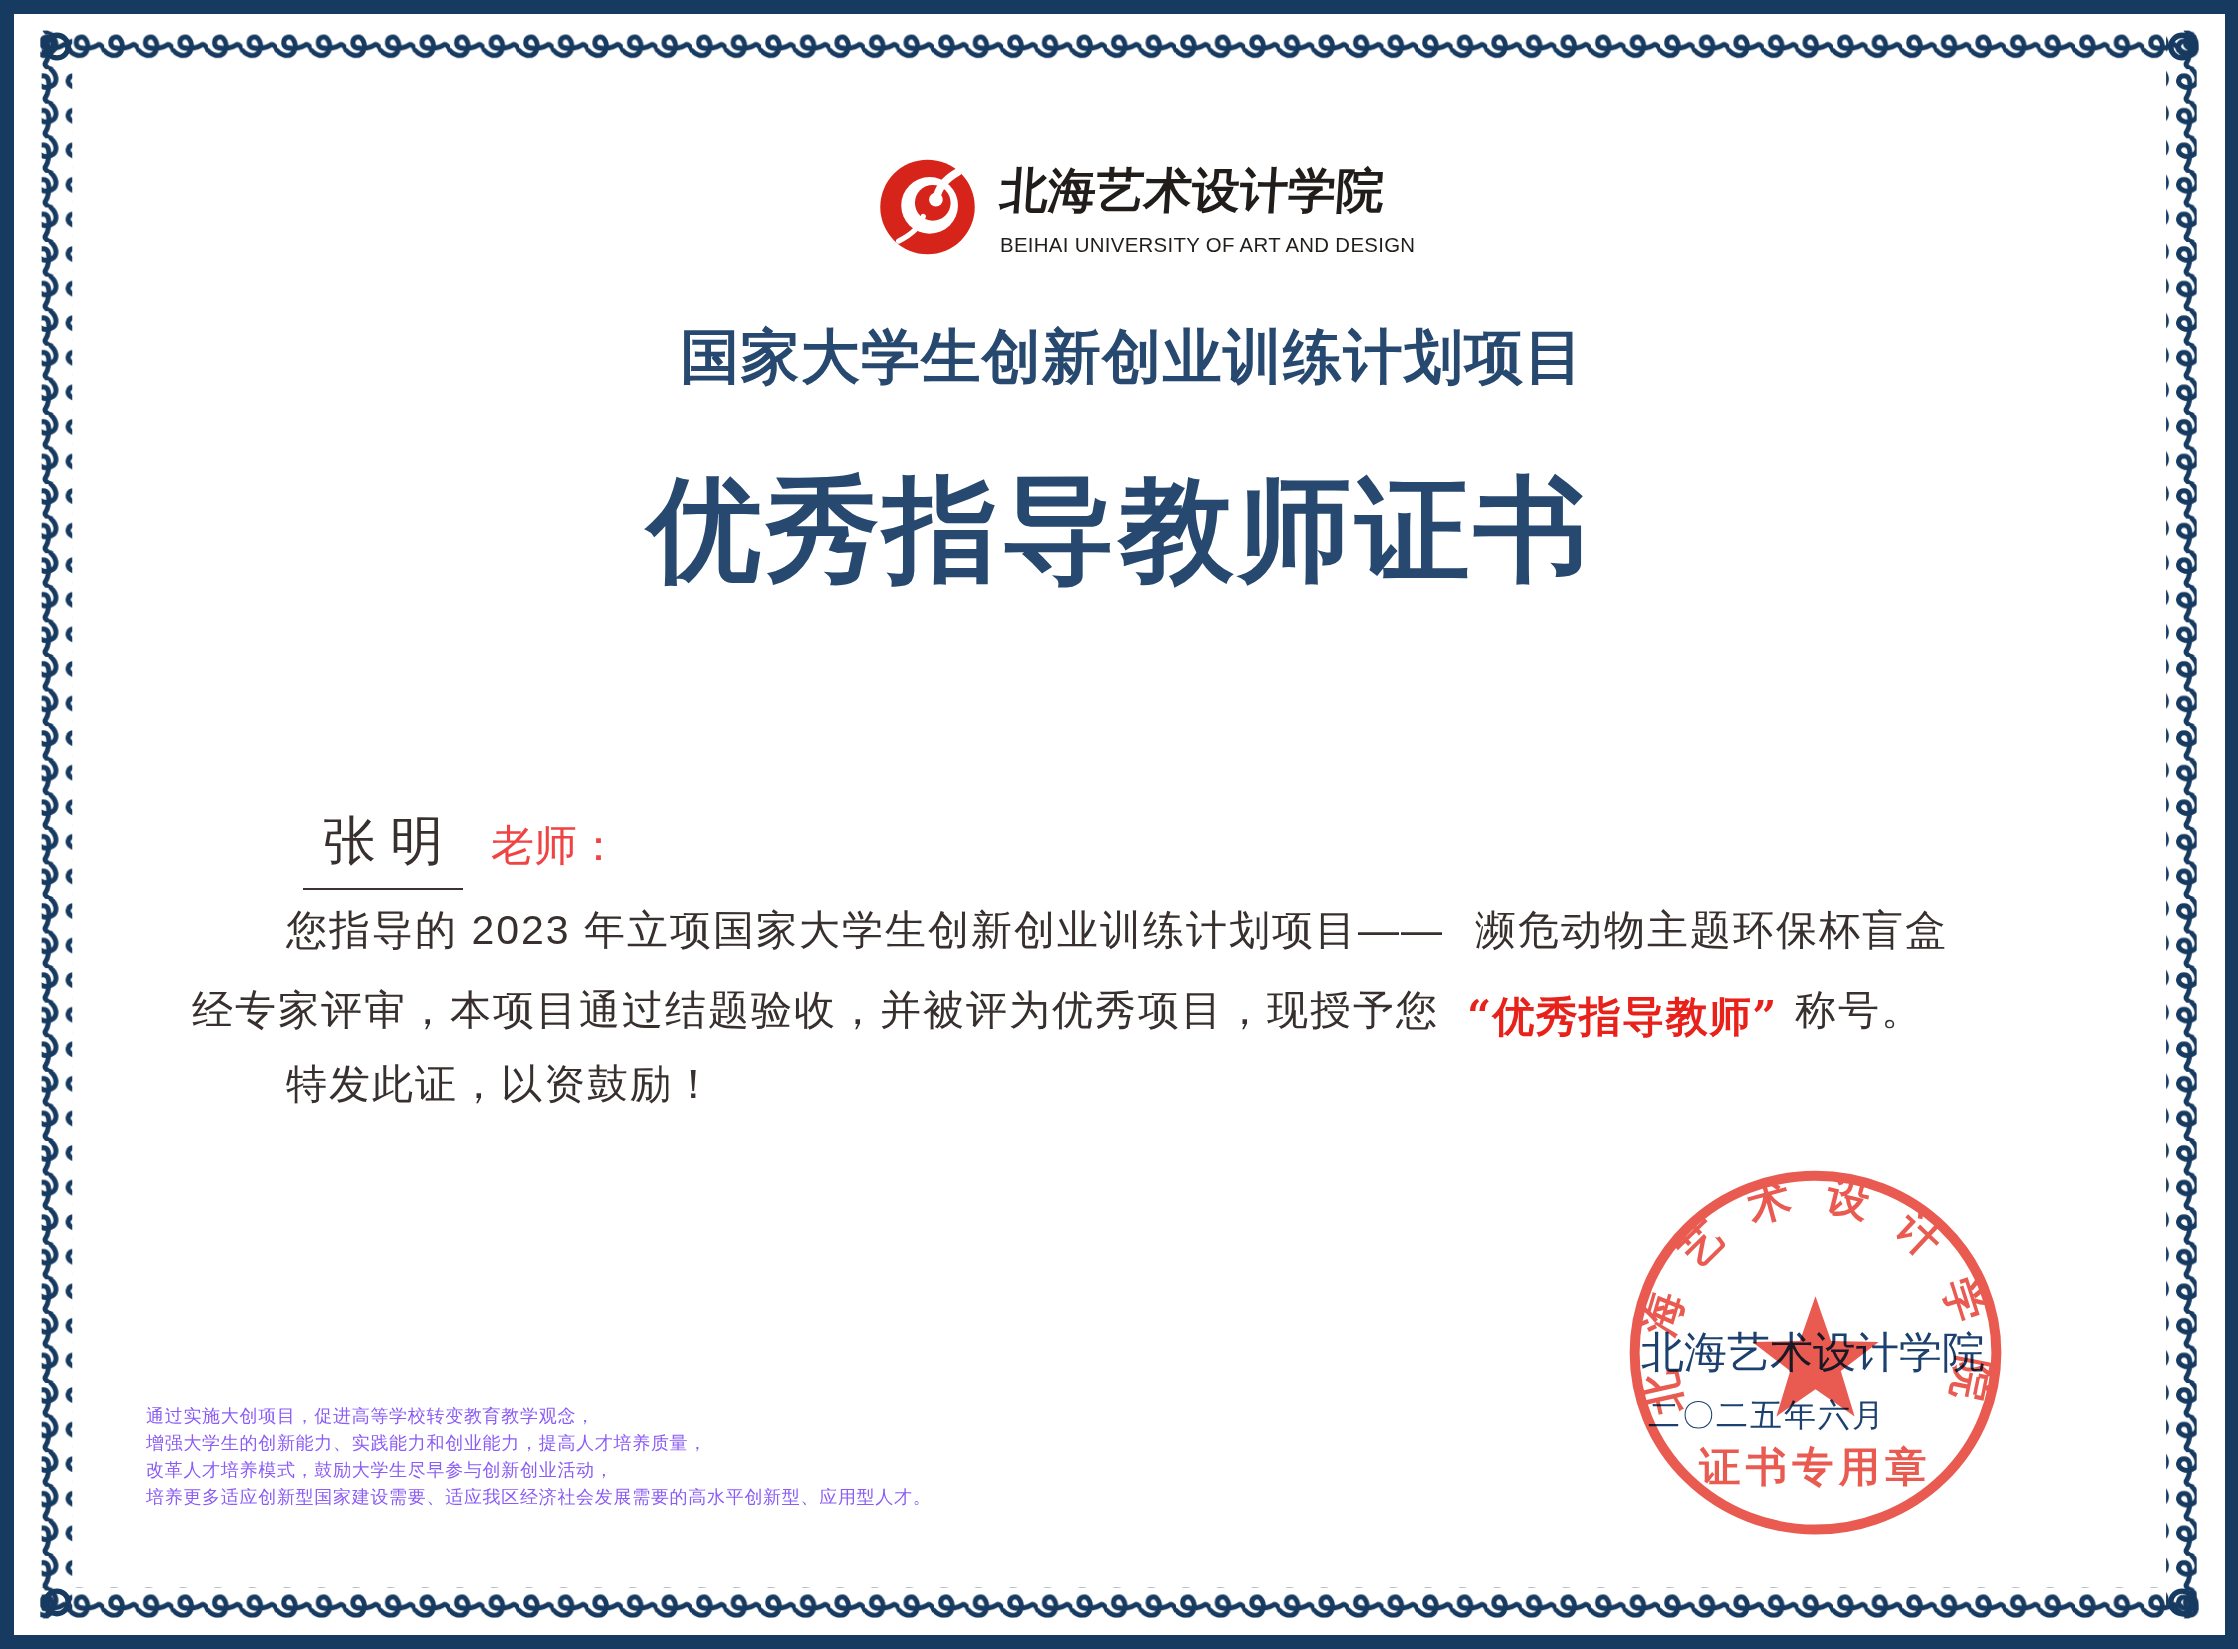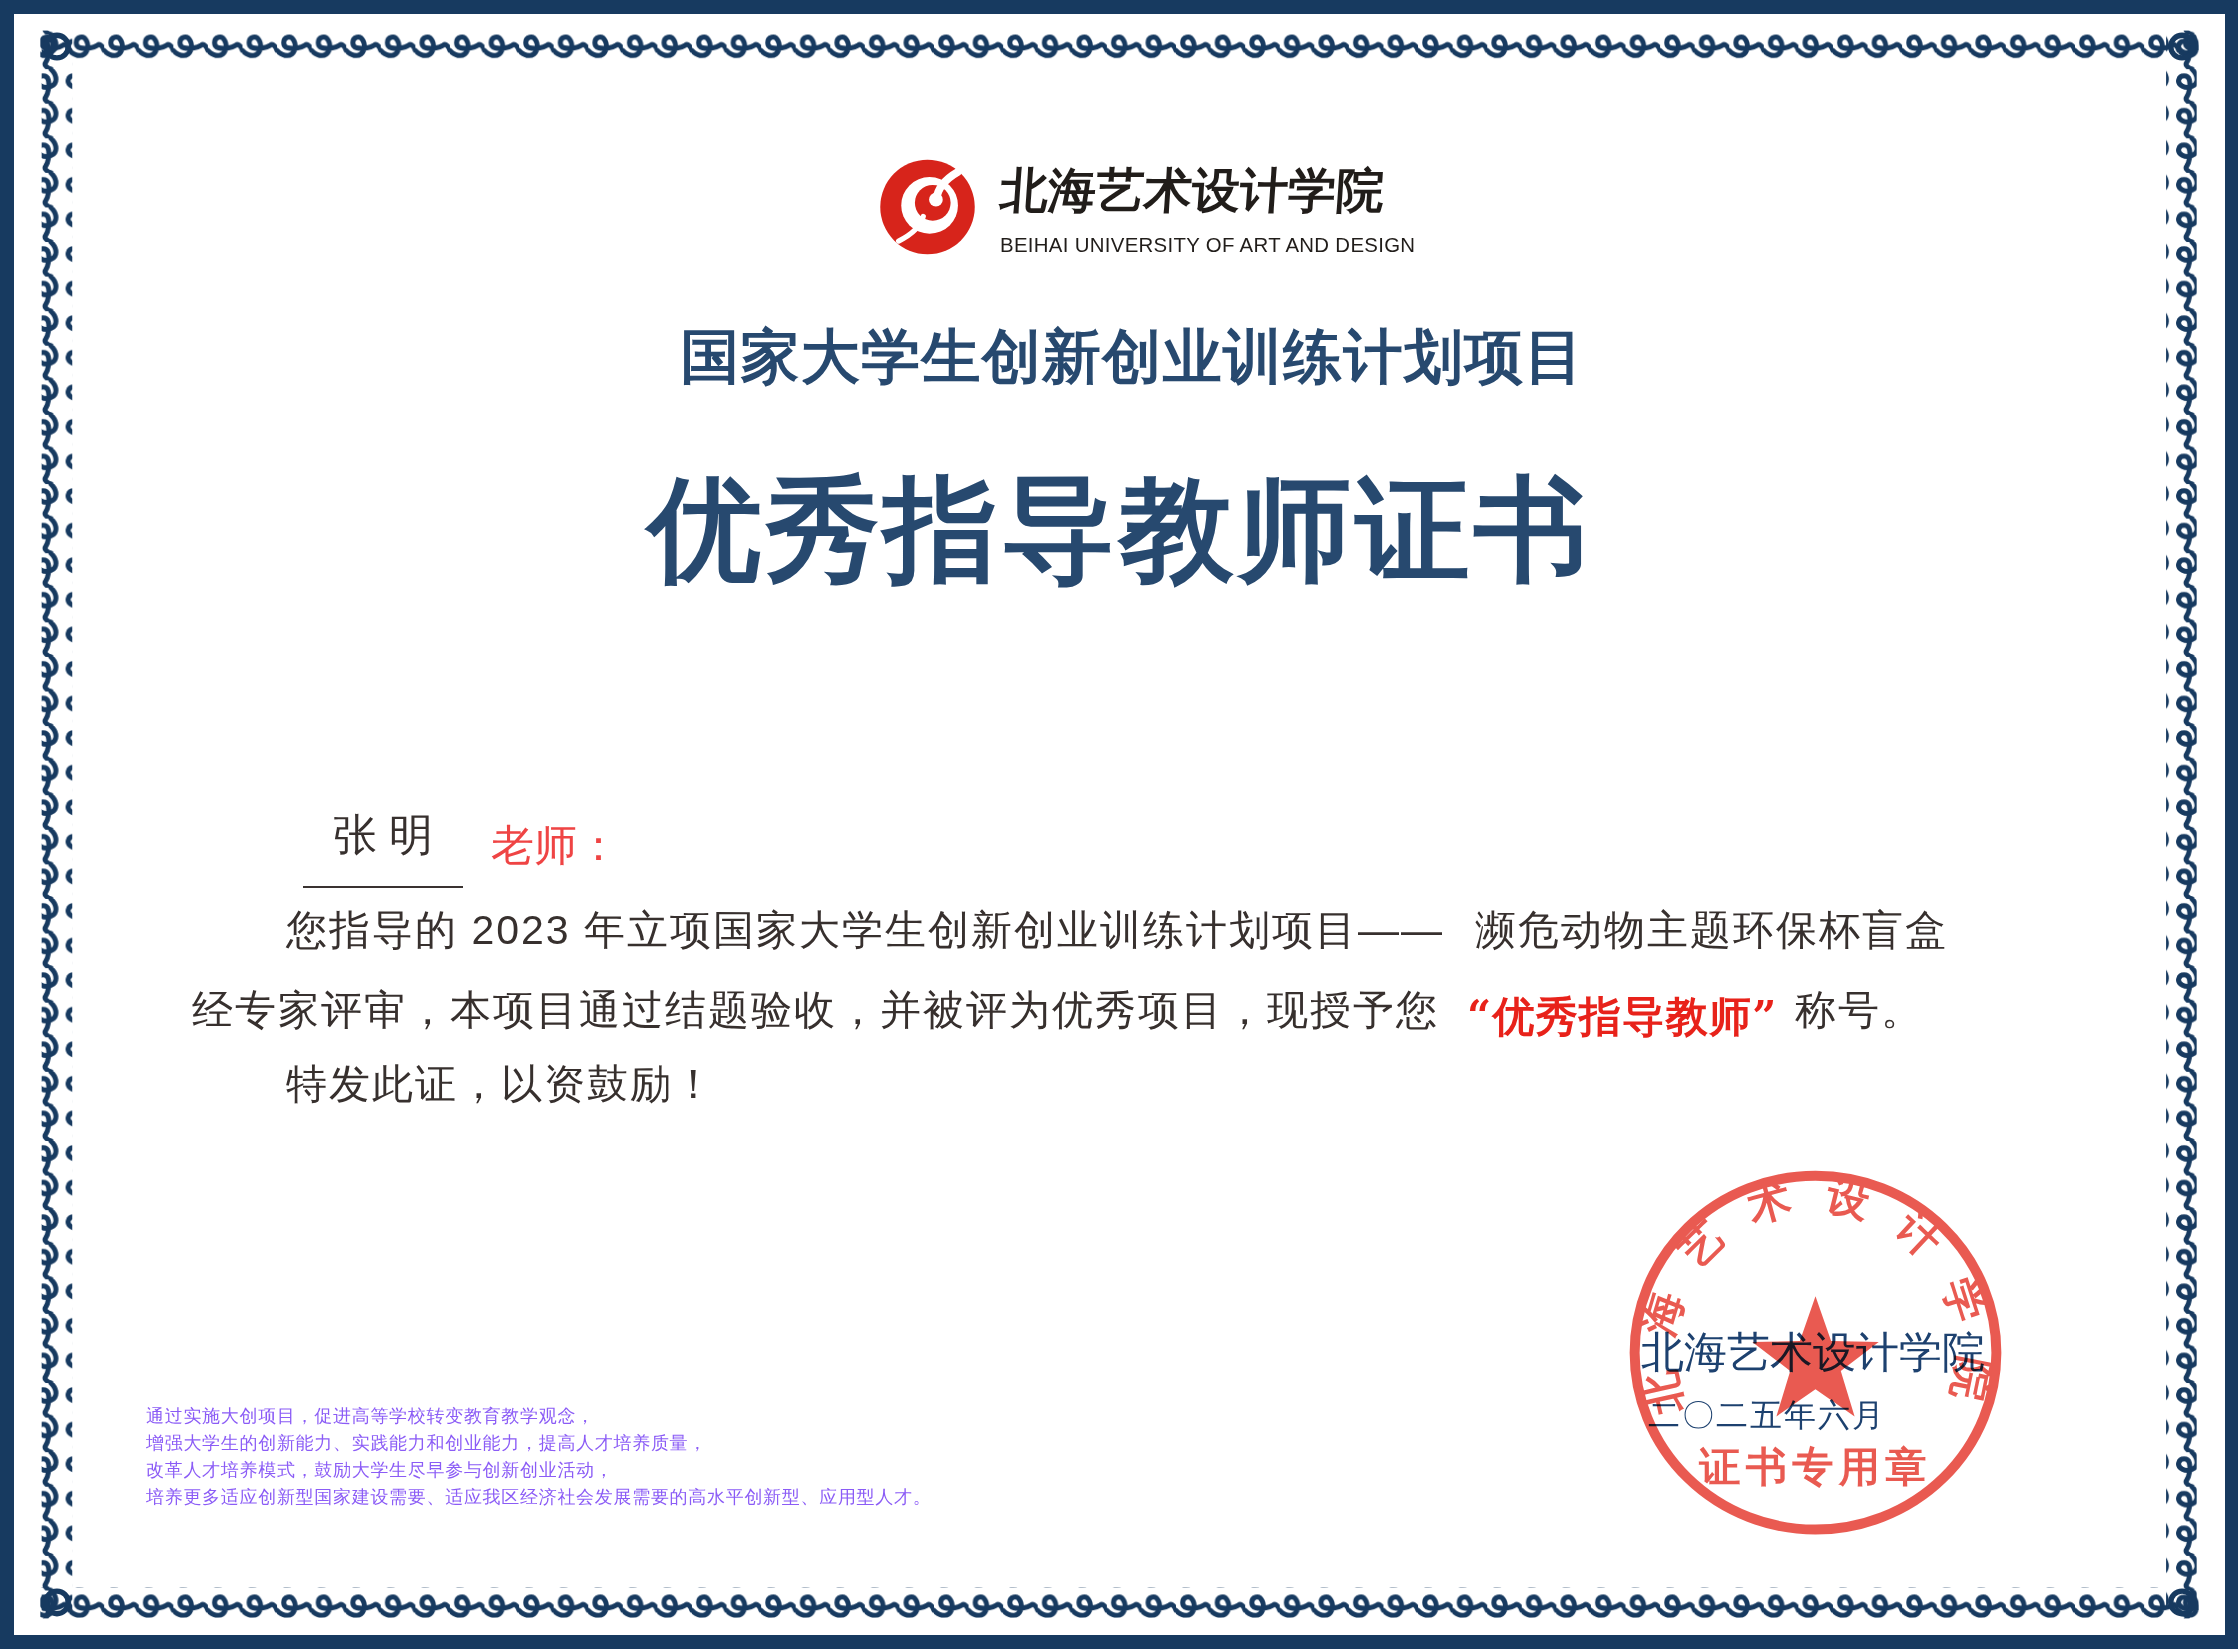--- a/index.html
+++ b/index.html
@@ -50,22 +50,22 @@
     position:absolute;left:0;top:454px;width:100%;
     text-align:center;
     font-family:"DejaVu Serif", serif;font-weight:bold;
     font-size:114px;letter-spacing:4px;
     color:#27496f;white-space:nowrap;
   }
   
   .name-underline{
     position:absolute;left:303px;top:806px;width:160px;
     text-align:center;
-    font-size:44px;color:#37302e;
-    padding-bottom:21px;
+    font-size:53px;color:#37302e;
+    padding-bottom:10px;
     border-bottom:2.7px solid #3a3331;
     white-space:nowrap;
   }
   .salutation{
     position:absolute;left:491px;top:817px;
     font-size:43px;color:#ef4444;white-space:nowrap;
   }
   
   .body-line{
     position:absolute;

